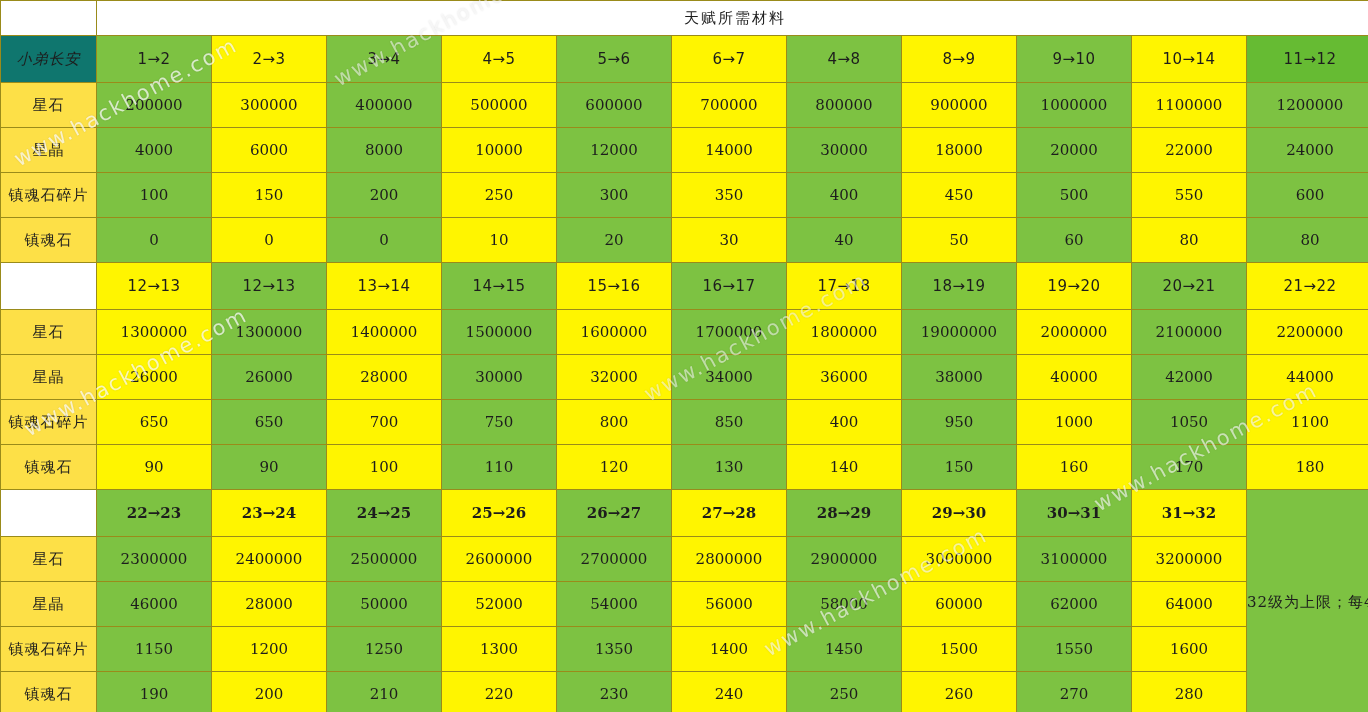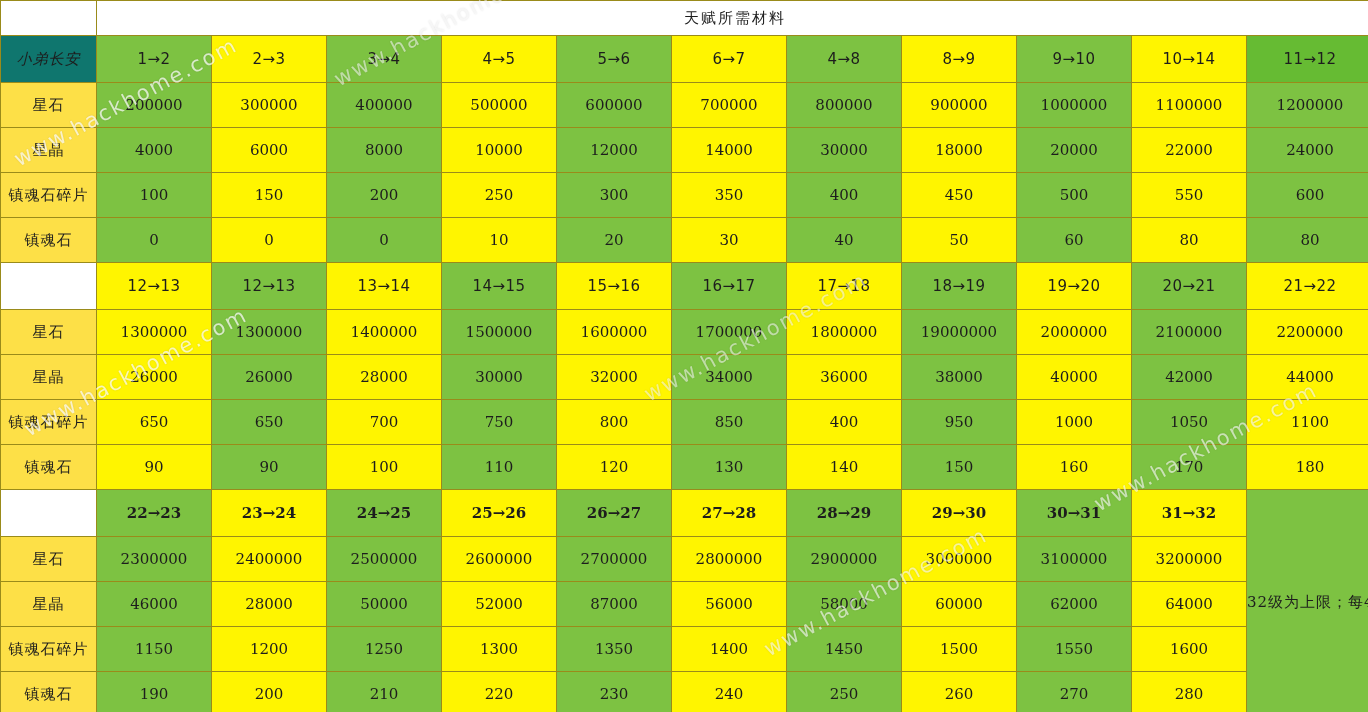--- a/index.html
+++ b/index.html
@@ -346,21 +346,21 @@
         <td class="green num">3100000</td>
         <td class="yellow num">3200000</td>
       </tr>
 
       <tr class="r-data">
         <td class="rowlabel">星晶</td>
         <td class="green num">46000</td>
         <td class="yellow num">28000</td>
         <td class="green num">50000</td>
         <td class="yellow num">52000</td>
-        <td class="green num">87000</td>
+        <td class="green num">54000</td>
         <td class="yellow num">56000</td>
         <td class="green num">58000</td>
         <td class="yellow num">60000</td>
         <td class="green num">62000</td>
         <td class="yellow num">64000</td>
       </tr>
 
       <tr class="r-data">
         <td class="rowlabel">镇魂石碎片</td>
         <td class="green num">1150</td>

